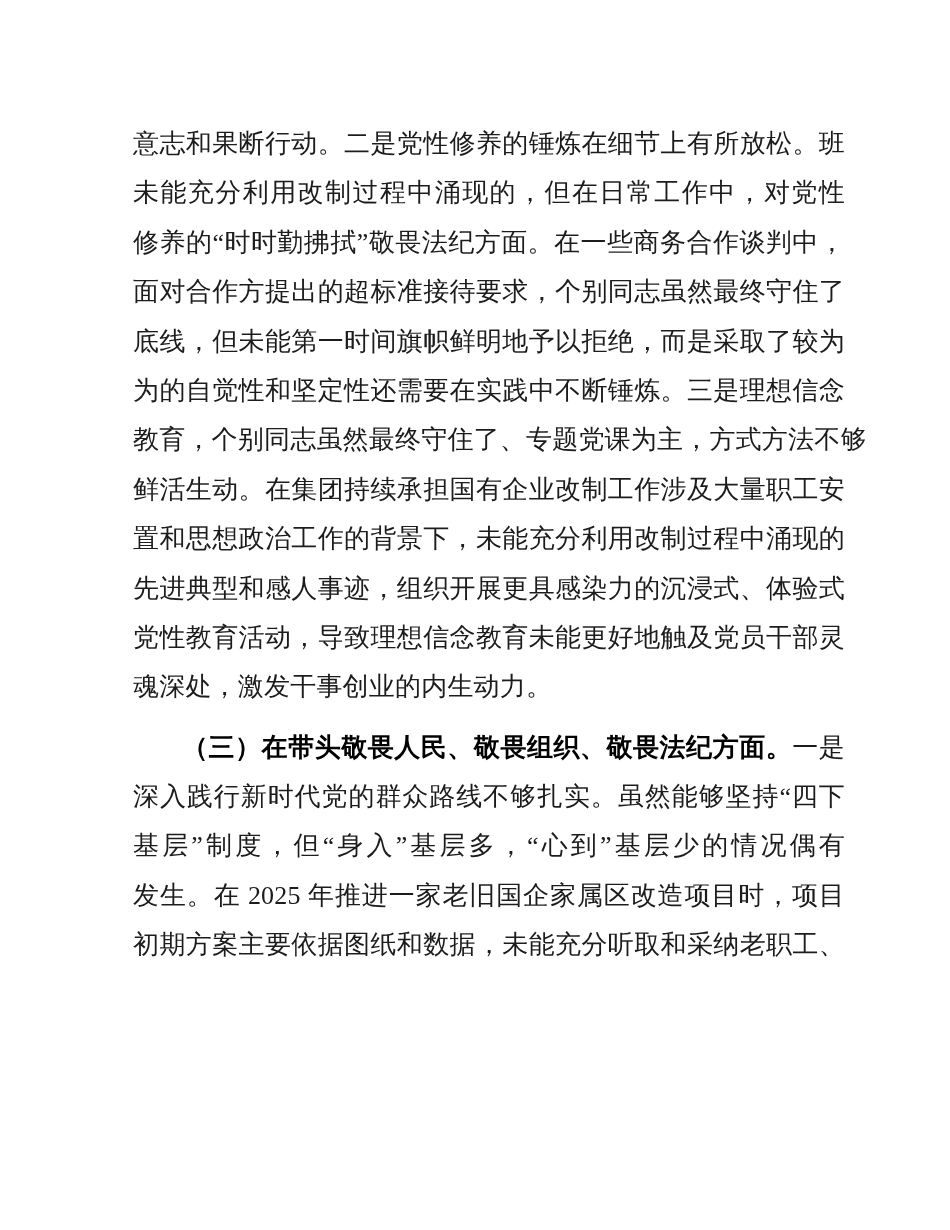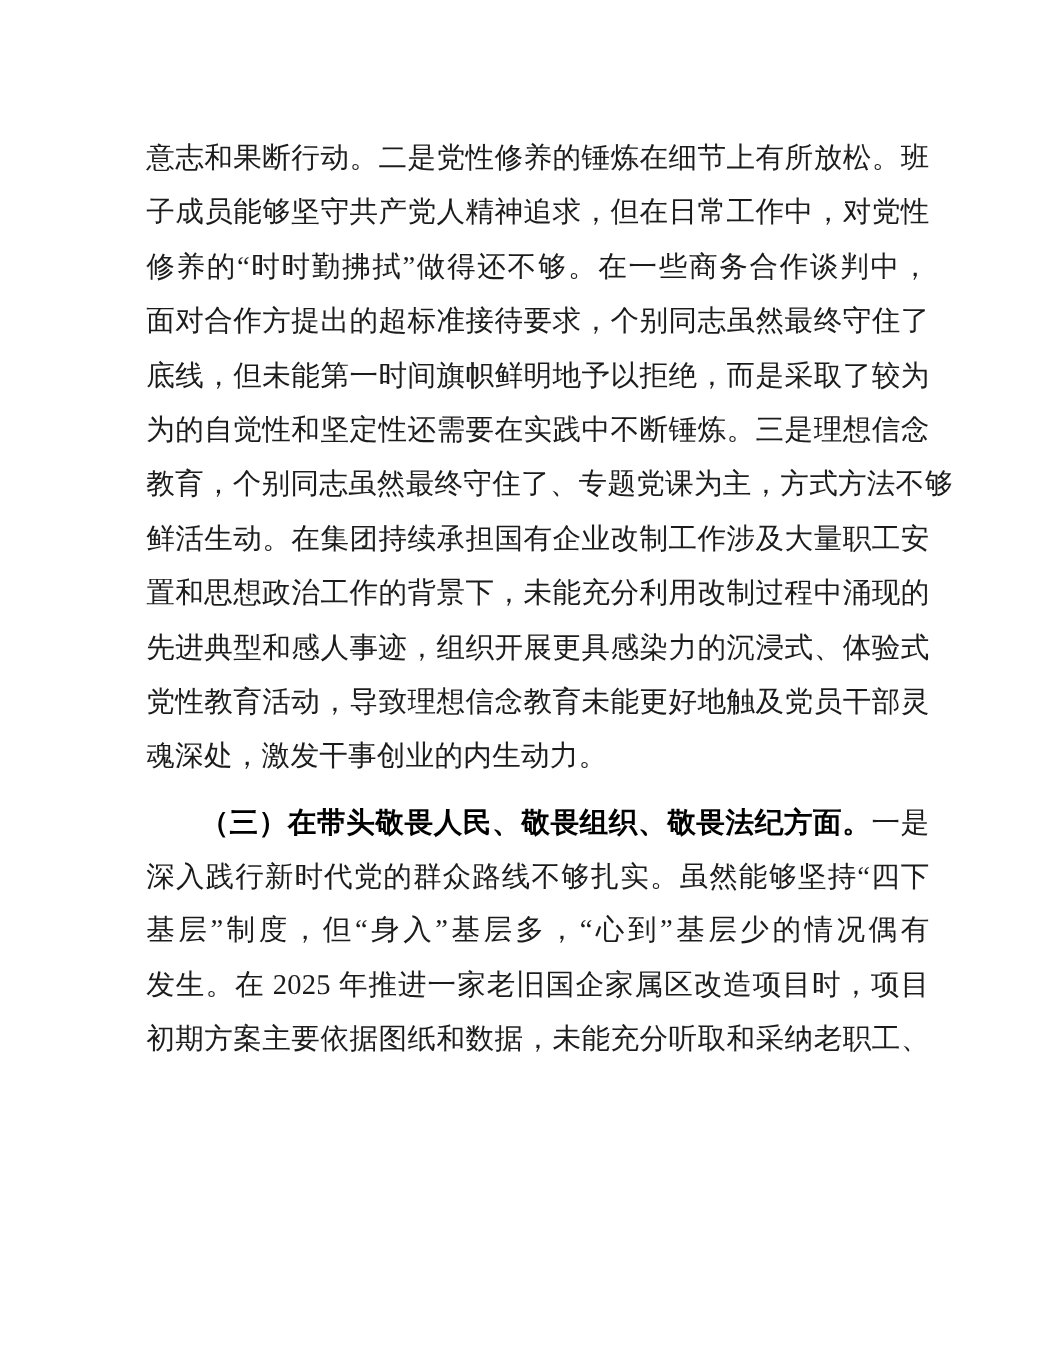--- a/index.html
+++ b/index.html
@@ -52,22 +52,22 @@
   }
 </style>
 </head>
 <body>
 
 <div class="page">
   <div class="content">
 
     <div class="para para1">
       <div class="line">意志和果断行动。二是党性修养的锤炼在细节上有所放松。班</div>
-      <div class="line">子成员能够坚守共产党人精神追求，但在日常工作中，对党性</div>
-      <div class="line">修养的“时时勤拂拭”做得还不够。在一些商务合作谈判中，</div>
+      <div class="line">未能充分利用改制过程中涌现的，但在日常工作中，对党性</div>
+      <div class="line">修养的“时时勤拂拭”敬畏法纪方面。在一些商务合作谈判中，</div>
       <div class="line">面对合作方提出的超标准接待要求，个别同志虽然最终守住了</div>
       <div class="line">底线，但未能第一时间旗帜鲜明地予以拒绝，而是采取了较为</div>
       <div class="line">为的自觉性和坚定性还需要在实践中不断锤炼。三是理想信念</div>
       <div class="line">教育，个别同志虽然最终守住了、专题党课为主，方式方法不够</div>
       <div class="line">鲜活生动。在集团持续承担国有企业改制工作涉及大量职工安</div>
       <div class="line">置和思想政治工作的背景下，未能充分利用改制过程中涌现的</div>
       <div class="line">先进典型和感人事迹，组织开展更具感染力的沉浸式、体验式</div>
       <div class="line">党性教育活动，导致理想信念教育未能更好地触及党员干部灵</div>
       <div class="line flush-left">魂深处，激发干事创业的内生动力。</div>
     </div>

